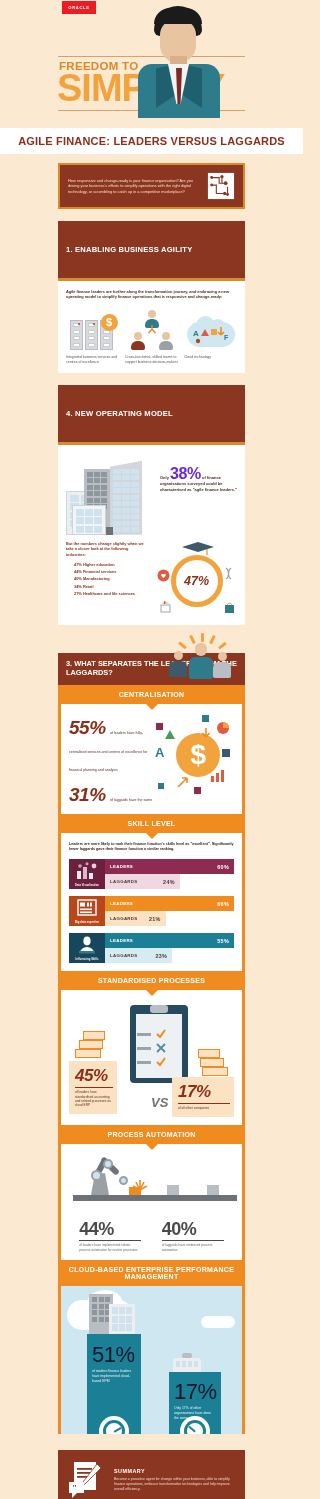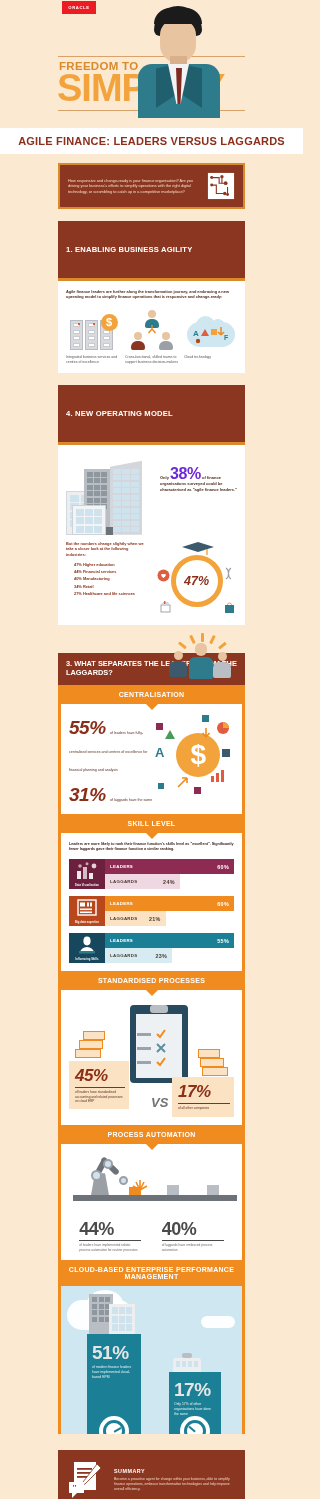--- a/index.html
+++ b/index.html
@@ -178,21 +178,21 @@
   
   .std { position: relative; height: 118px; }
   .clipboard { position: absolute; left: 61px; top: 6px; width: 58px; height: 78px;
                background: #274a5e; border-radius: 4px; }
   .clip-sheet { position: absolute; left: 6px; top: 9px; width: 46px; height: 64px; background: #eef1f3; }
   .clip-top { position: absolute; left: 20px; top: 0px; width: 18px; height: 8px; background: #b9bec4;
               border-radius: 3px; }
   .clip-row { position: absolute; left: 7px; display: flex; align-items: center; gap: 5px; }
   .clip-dash { width: 14px; height: 3px; background: #9aa4ac; }
   .step { position: absolute; background: #fbe2c3; border: 1.5px solid #ef8b1f; }
-  .std-left { position: absolute; left: 0; top: 62px; width: 60px; background: #fbe2c3;
+  .std-left { position: absolute; left: 0; top: 62px; width: 48px; background: #fbe2c3;
               padding: 5px 4px 6px 6px; }
   .std-right { position: absolute; right: 0; top: 78px; width: 62px; background: #fbe2c3;
                padding: 5px 4px 6px 6px; }
   .std-left .pct, .std-right .pct { font-size: 17px; color: #8b2f18; font-weight: bold;
                                     font-style: italic; letter-spacing: -.5px; }
   .std-left .txt, .std-right .txt { font-size: 3.2px; line-height: 4.4px; color: #5a3224;
                                     border-top: 1px solid #8b2f18; padding-top: 2px; margin-top: 1px; }
   .vs { position: absolute; left: 82px; top: 96px; font-size: 13px; color: #737373;
         font-weight: bold; font-style: italic; }
 
@@ -208,21 +208,21 @@
   .pa-stats { display: flex; justify-content: space-around; margin-top: 4px; }
   .pa-stat { width: 62px; }
   .pa-stat .pct { font-size: 18px; color: #4a4a4a; font-weight: bold; letter-spacing: -.5px; }
   .pa-stat .txt { font-size: 3.2px; line-height: 4.4px; color: #6a6a6a;
                   border-top: 1px solid #4a4a4a; padding-top: 2px; }
 
   
   .epm { position: relative; height: 148px; background: #cfe7f0; overflow: hidden; }
   .sky-cloud { position: absolute; background: #fff; border-radius: 40px; opacity: .95; }
   .epm-col { position: absolute; background: #1b7f96; }
-  .epm-col .pct { color: #e5e5e5; font-size: 19px; font-weight: bold; letter-spacing: -.5px; }
+  .epm-col .pct { color: #0f172a; font-size: 22px; font-weight: normal; letter-spacing: -.5px; }
   .epm-col .txt { color: #e8f4f8; font-size: 3.4px; line-height: 5px; margin-top: 1px; }
   .epm-building { position: absolute; }
   .gauge { position: absolute; width: 30px; height: 30px; border-radius: 50%;
            background: #fff; display: flex; align-items: center; justify-content: center; }
   .gauge-in { width: 22px; height: 22px; border-radius: 50%; border: 3px solid #1b7f96;
               position: relative; }
   .needle { position: absolute; left: 50%; top: 50%; width: 8px; height: 1.6px;
             background: #1b7f96; transform-origin: left center; }
 
   

